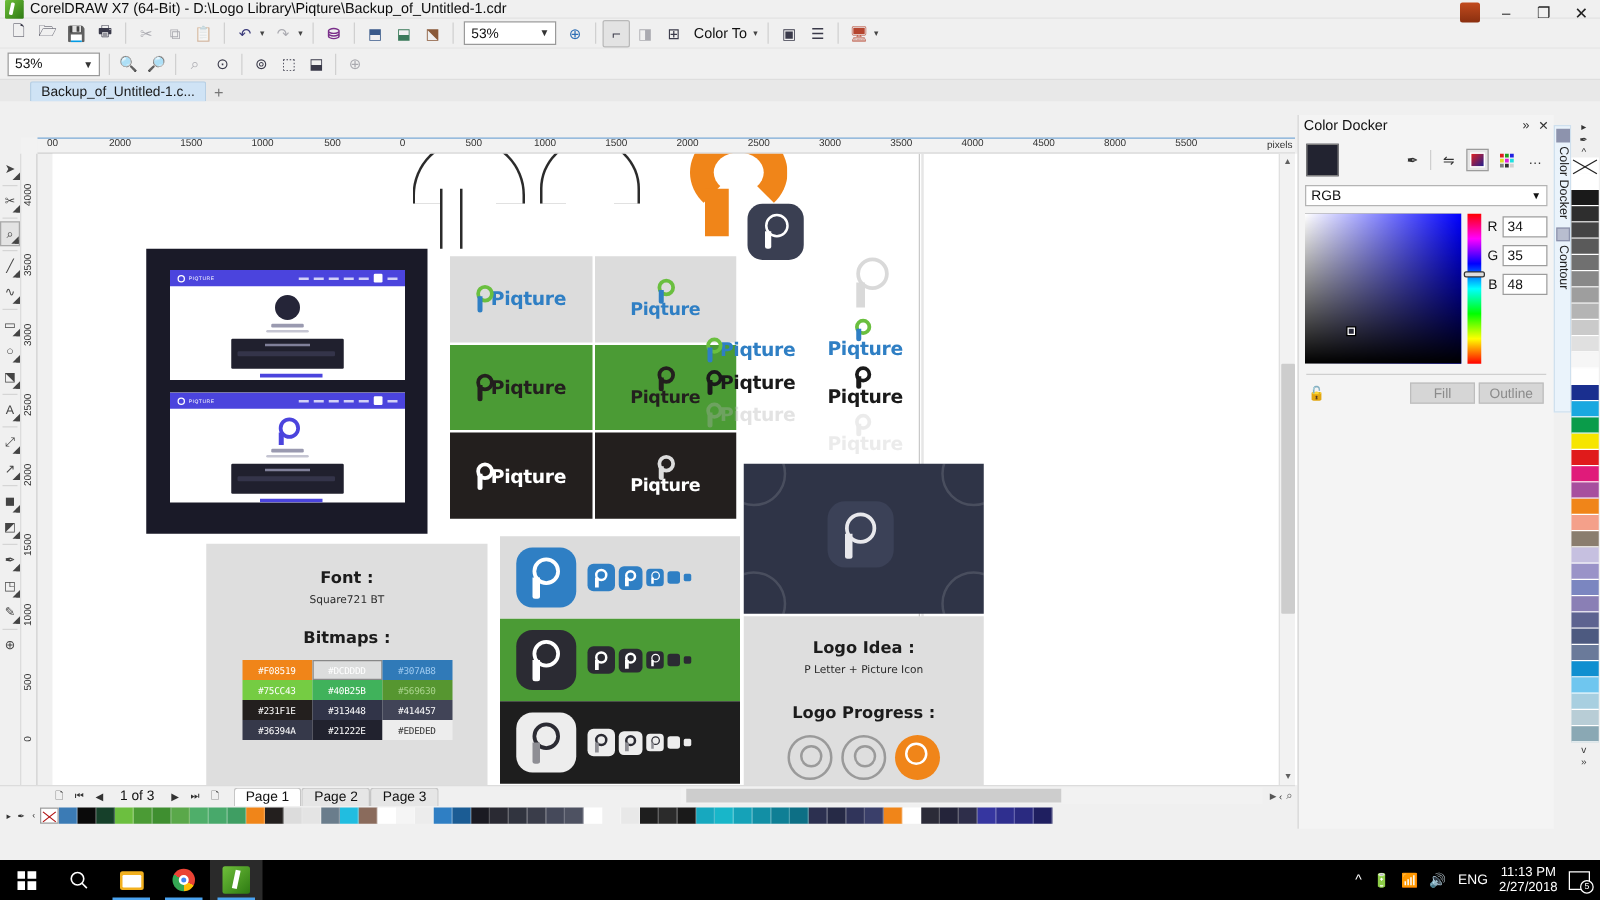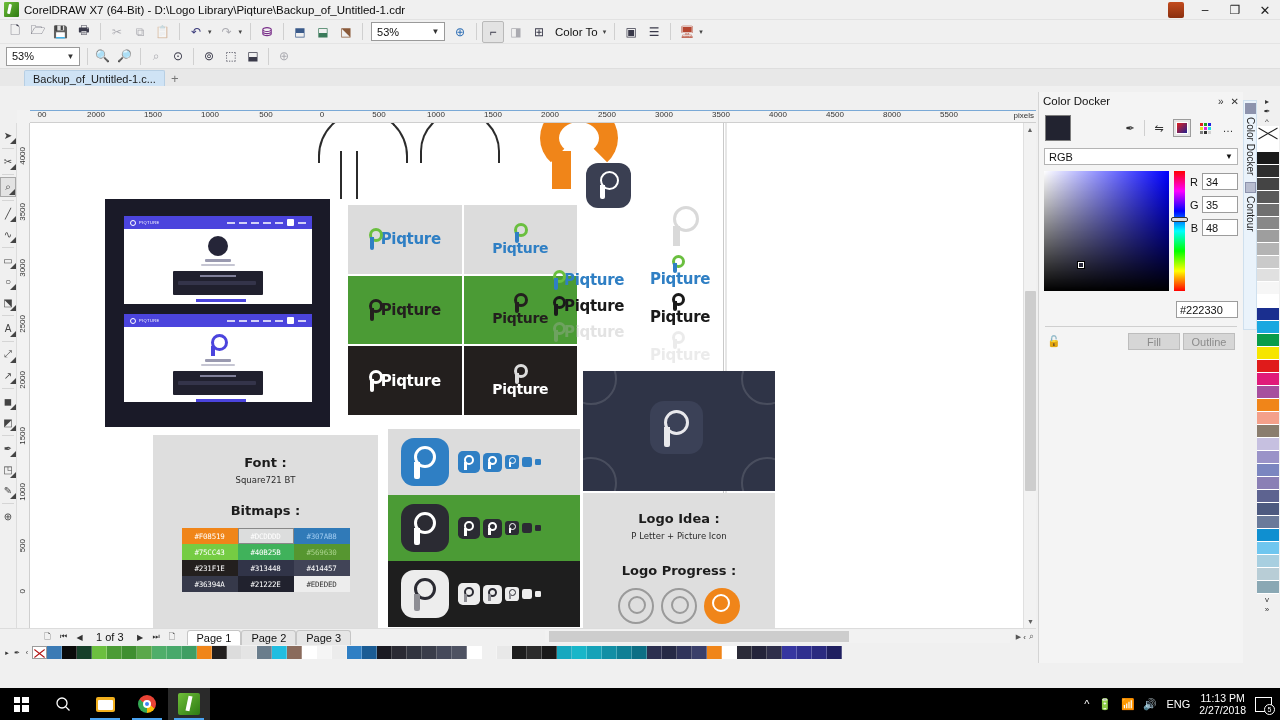--- a/index.html
+++ b/index.html
@@ -8,21 +8,21 @@
     font-family: "Liberation Sans", sans-serif;
     font-size: 11px;
     background: #f0f0f0;
     color: #111;
     -webkit-font-smoothing: antialiased;
   }
   .app { position: relative; width: 1280px; height: 720px; }
 
   
   .titlebar {
-    height: 20px; background: #f0f0f0; display: flex; align-items: center;
+    height: 15px; background: #f0f0f0; display: flex; align-items: center;
     border-bottom: 1px solid #e2e2e2; position: relative;
   }
   .title-ico {
     width: 15px; height: 15px; margin: 0 5px 0 4px; flex: none;
     background: linear-gradient(135deg,#6fbf3a 0%,#2d7a12 100%);
     border-radius: 1px; position: relative;
   }
   .title-ico:after {
     content: ""; position: absolute; left: 4px; top: 2px; width: 3px; height: 10px;
     background: #fff; transform: rotate(12deg); border-radius: 1px;
@@ -108,21 +108,21 @@
   .tool:after {
     content: ""; position: absolute; right: 0; bottom: 1px;
     border-left: 3px solid transparent; border-top: 3px solid transparent;
     border-right: 3px solid #444; border-bottom: 3px solid #444;
   }
   .tool.noarrow:after { display: none; }
   .toolsep { width: 12px; height: 1px; background: #d5d5d5; margin: 2px 0; }
 
   
   .canvas-wrap {
-    position: absolute; left: 30px; top: 123px; width: 1006px; height: 505px;
+    position: absolute; left: 42px; top: 123px; width: 1006px; height: 505px;
     background: #ffffff; overflow: hidden; border-right: 1px solid #d0d0d0;
   }
   .page-edge { position: absolute; background: #c9c9c9; }
 
   
   .mockup {
     position: absolute; left: 75px; top: 76px; width: 225px; height: 228px;
     background: #1a1a28; padding: 17px 0 0 19px;
   }
   .browser { width: 188px; height: 88px; background: #fff; position: relative; overflow: hidden; }
@@ -897,23 +897,20 @@
         <div class="rgbf">
           <label>G</label>
           <div class="box">35</div>
         </div>
         <div class="rgbf">
           <label>B</label>
           <div class="box">48</div>
         </div>
       </div>
     </div>
-    <div style="display:flex;">
-      <div class="hexbox">#222330</div>
-    </div>
     <div class="dk-sep"></div>
     <div class="dk-actions">
       <div class="lockico">🔓</div>
       <div class="actbtn">Fill</div>
       <div class="actbtn">Outline</div>
     </div>
   </div>
 
   <div class="sidetabs">
     <div style="width:11px;height:11px;margin:2px auto 0;background:#8d93ad;"></div>

